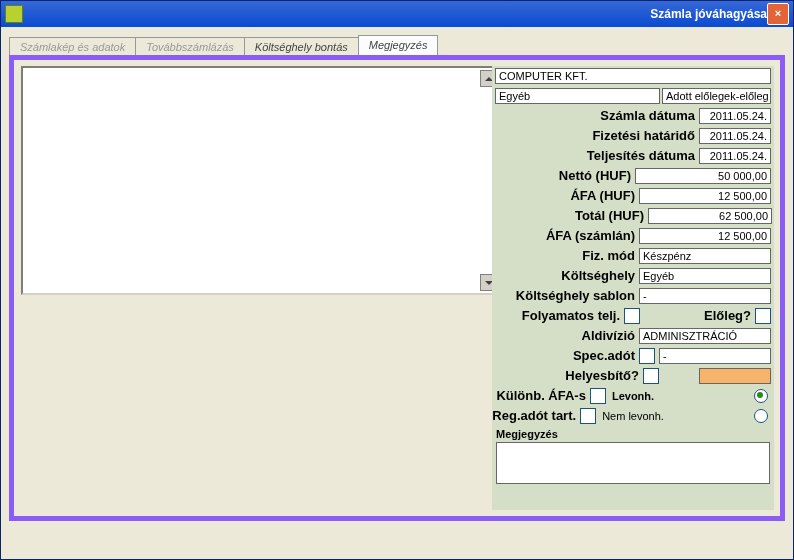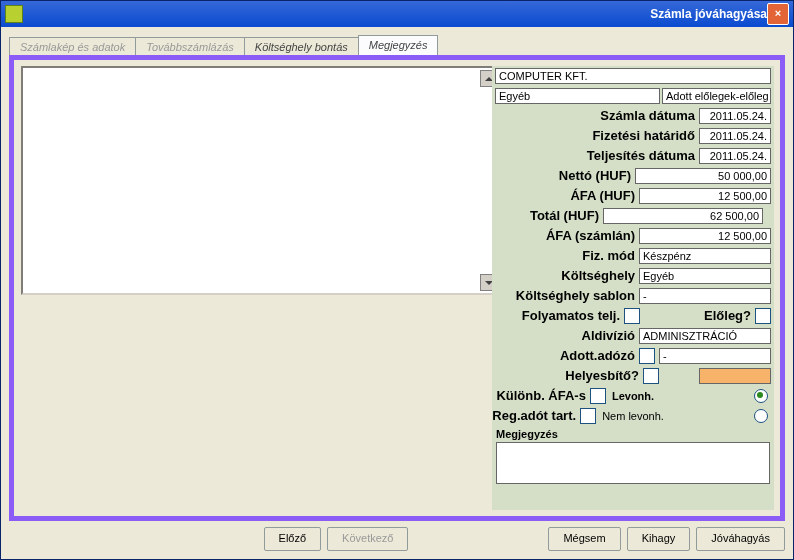--- a/index.html
+++ b/index.html
@@ -88,21 +88,21 @@
         <div class="rrow">
             <span class="lbl">Nettó (HUF)</span>
             <div class="field right" style="width:136px;margin-right:3px">50 000,00</div>
           </div>
         <div class="rrow">
             <span class="lbl">ÁFA (HUF)</span>
             <div class="field right" style="width:132px;margin-right:3px">12 500,00</div>
           </div>
         <div class="rrow">
             <span class="lbl">Totál (HUF)</span>
-            <div class="field right" style="width:160px;margin-right:11px">62 500,00</div>
+            <div class="field right" style="width:124px;margin-right:2px">62 500,00</div>
           </div>
         <div class="rrow">
             <span class="lbl">ÁFA (számlán)</span>
             <div class="field right" style="width:132px;margin-right:3px">12 500,00</div>
           </div>
         <div class="rrow">
             <span class="lbl">Fiz. mód</span>
             <div class="field" style="width:132px;margin-right:3px">Készpénz</div>
           </div>
         <div class="rrow">
@@ -119,21 +119,21 @@
           <span style="flex:0.5"></span>
           <span class="lbl" style="flex:none;padding-right:4px">Előleg?</span>
           <span class="chk" style="margin-right:3px"></span>
         </div>
 
         <div class="rrow">
             <span class="lbl">Aldivízió</span>
             <div class="field" style="width:132px;margin-right:3px">ADMINISZTRÁCIÓ</div>
           </div>
         <div class="rrow">
-          <span class="lbl">Adott.adózó</span>
+          <span class="lbl">Spec.adót</span>
           <span class="chk"></span>
           <div class="field" style="width:112px;margin:0 3px 0 4px">-</div>
         </div>
         <div class="rrow">
           <span class="lbl">Helyesbítő?</span>
           <span class="chk"></span>
           <div class="field orange" style="width:72px;margin:0 3px 0 40px"></div>
         </div>
         <div class="rrow">
           <span class="lbl">Különb. ÁFA-s</span>
@@ -148,23 +148,14 @@
           <span style="padding:0 6px;font-weight:normal">Nem levonh.</span>
           <span style="flex:1"></span>
           <span class="radio" style="margin-right:6px"></span>
         </div>
 
         <div class="notes-lbl">Megjegyzés</div>
         <div class="notes-box"></div>
       </div>
     </div>
 
-    <div class="footer">
-      <div style="flex:1"></div>
-      <div class="btn" style="margin-right:6px">Előző</div>
-      <div class="btn disabled">Következő</div>
-      <div style="flex:0.55"></div>
-      <div class="btn" style="margin-right:6px">Mégsem</div>
-      <div class="btn" style="margin-right:6px">Kihagy</div>
-      <div class="btn">Jóváhagyás</div>
-    </div>
   </div>
 </div>
 
 </body></html>

